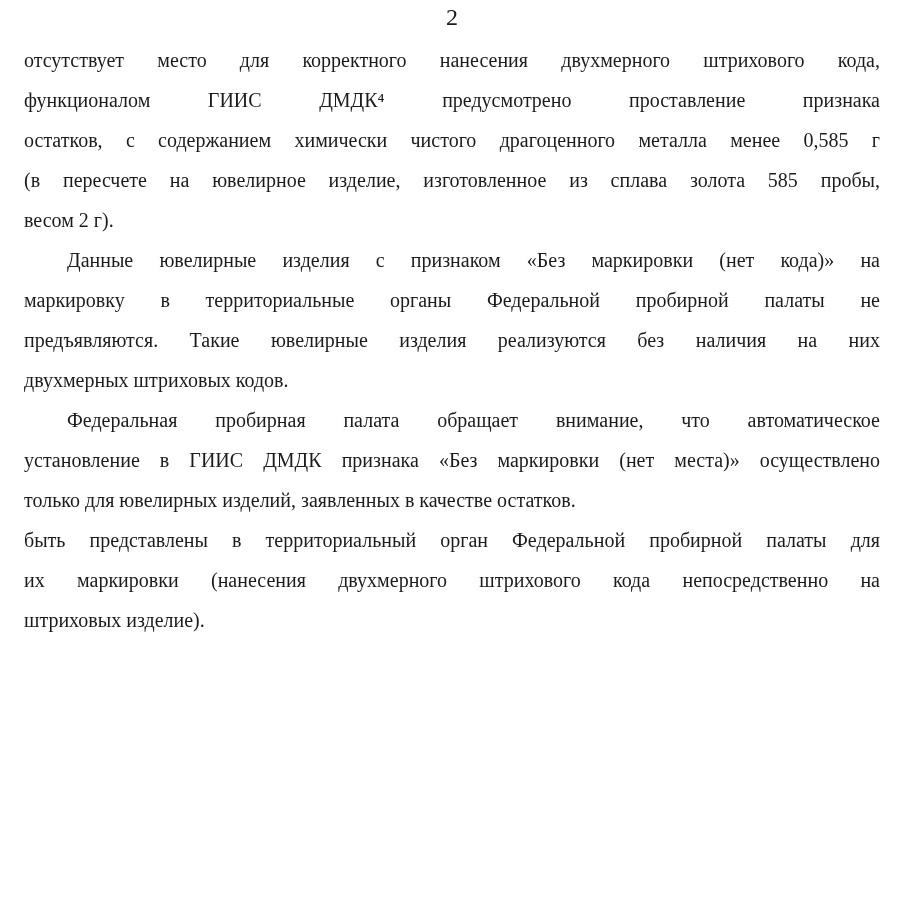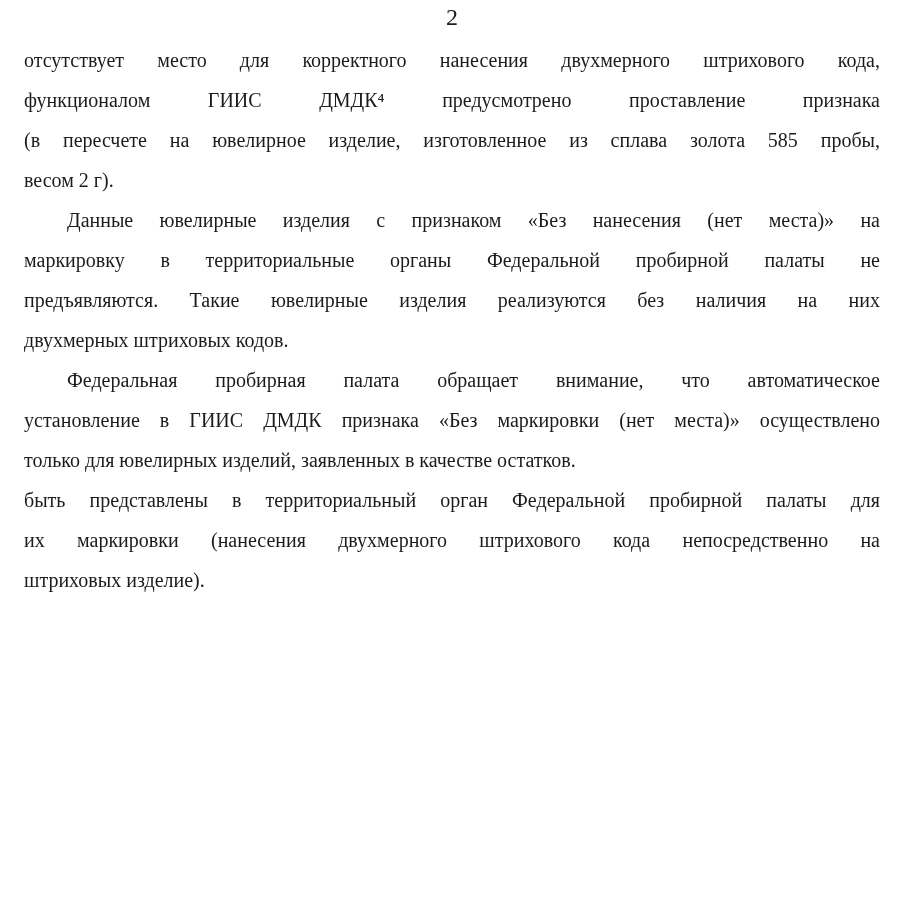--- a/index.html
+++ b/index.html
@@ -53,26 +53,27 @@
 
 <div class="page">
 
   <div class="page-number">2</div>
 
   <div class="content">
 
     <div class="paragraph">
       <div class="line">отсутствует место для корректного нанесения двухмерного штрихового кода,</div>
       <div class="line">функционалом ГИИС ДМДК⁴ предусмотрено проставление признака</div>
+      <div class="line">остатков, с содержанием химически чистого драгоценного металла менее 0,585 г</div>
       <div class="line">(в пересчете на ювелирное изделие, изготовленное из сплава золота 585 пробы,</div>
       <div class="line last">весом 2 г).</div>
     </div>
 
     <div class="paragraph">
-      <div class="line indent">Данные ювелирные изделия с признаком «Без нанесения (нет места)» на</div>
+      <div class="line indent">Данные ювелирные изделия с признаком «Без маркировки (нет кода)» на</div>
       <div class="line">маркировку в территориальные органы Федеральной пробирной палаты не</div>
       <div class="line">предъявляются. Такие ювелирные изделия реализуются без наличия на них</div>
       <div class="line last">двухмерных штриховых кодов.</div>
     </div>
 
     <div class="paragraph">
       <div class="line indent">Федеральная пробирная палата обращает внимание, что автоматическое</div>
       <div class="line">установление в ГИИС ДМДК признака «Без маркировки (нет места)» осуществлено</div>
       <div class="line last">только для ювелирных изделий, заявленных в качестве остатков.</div>
     </div>

